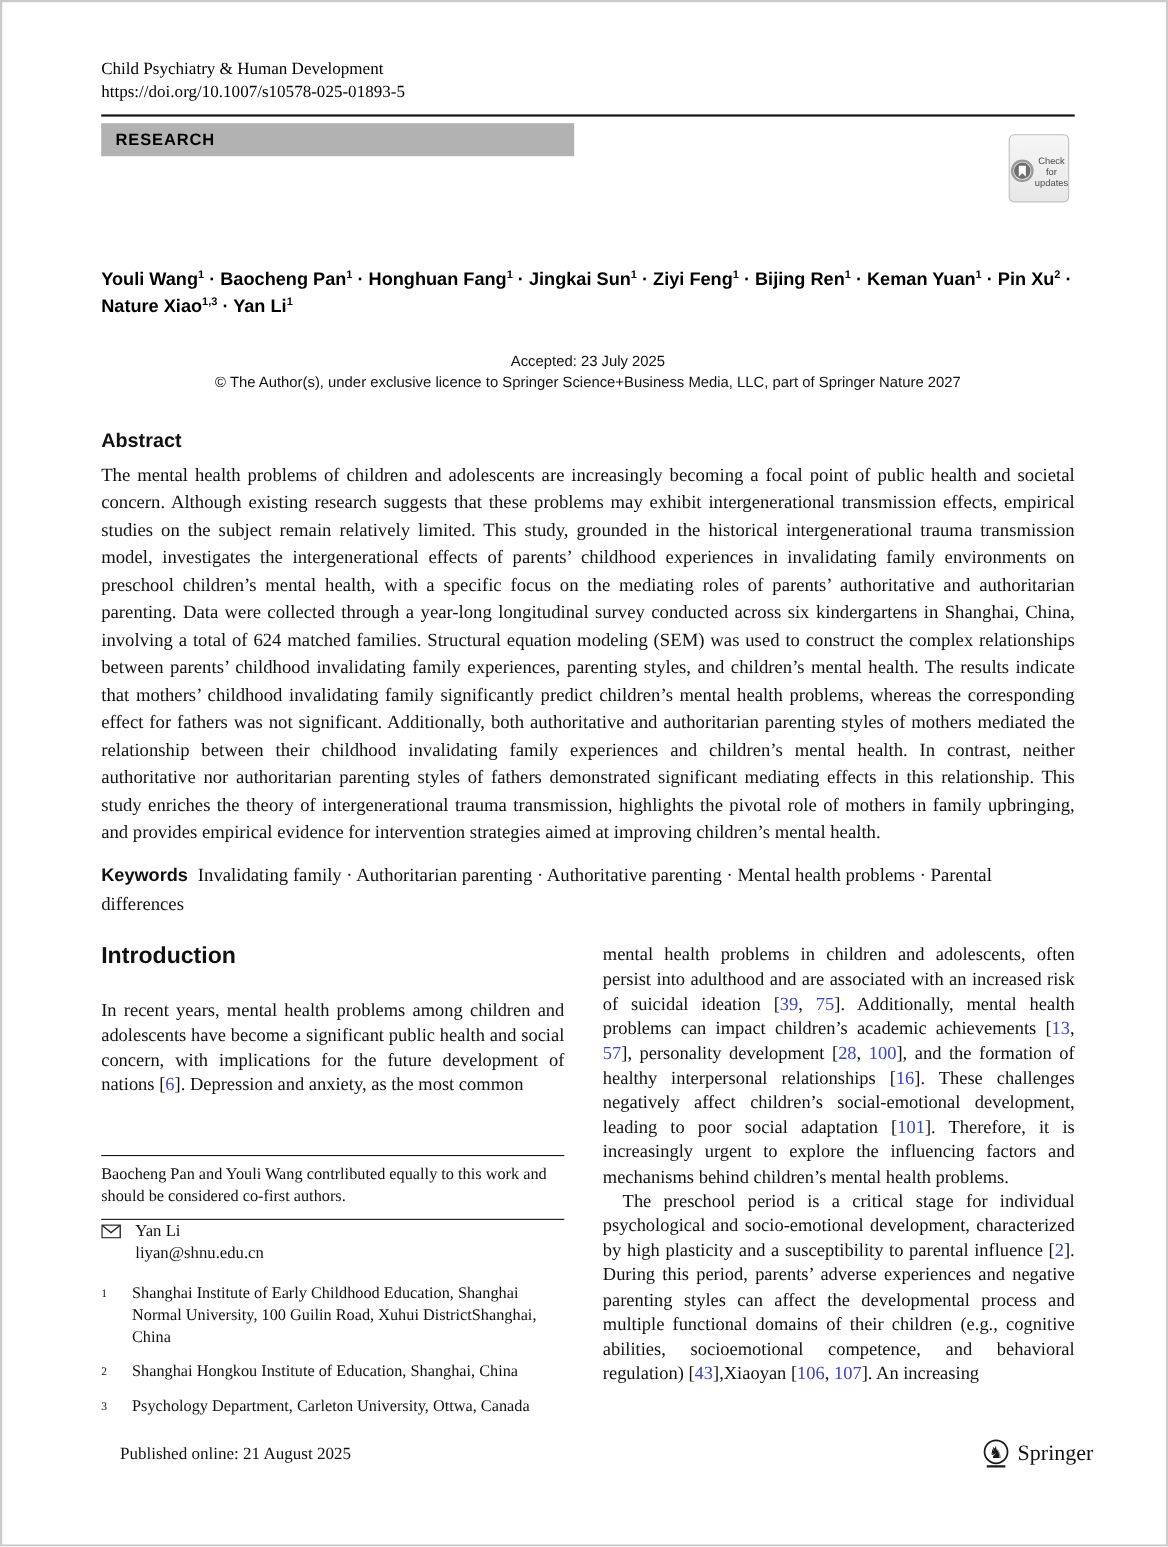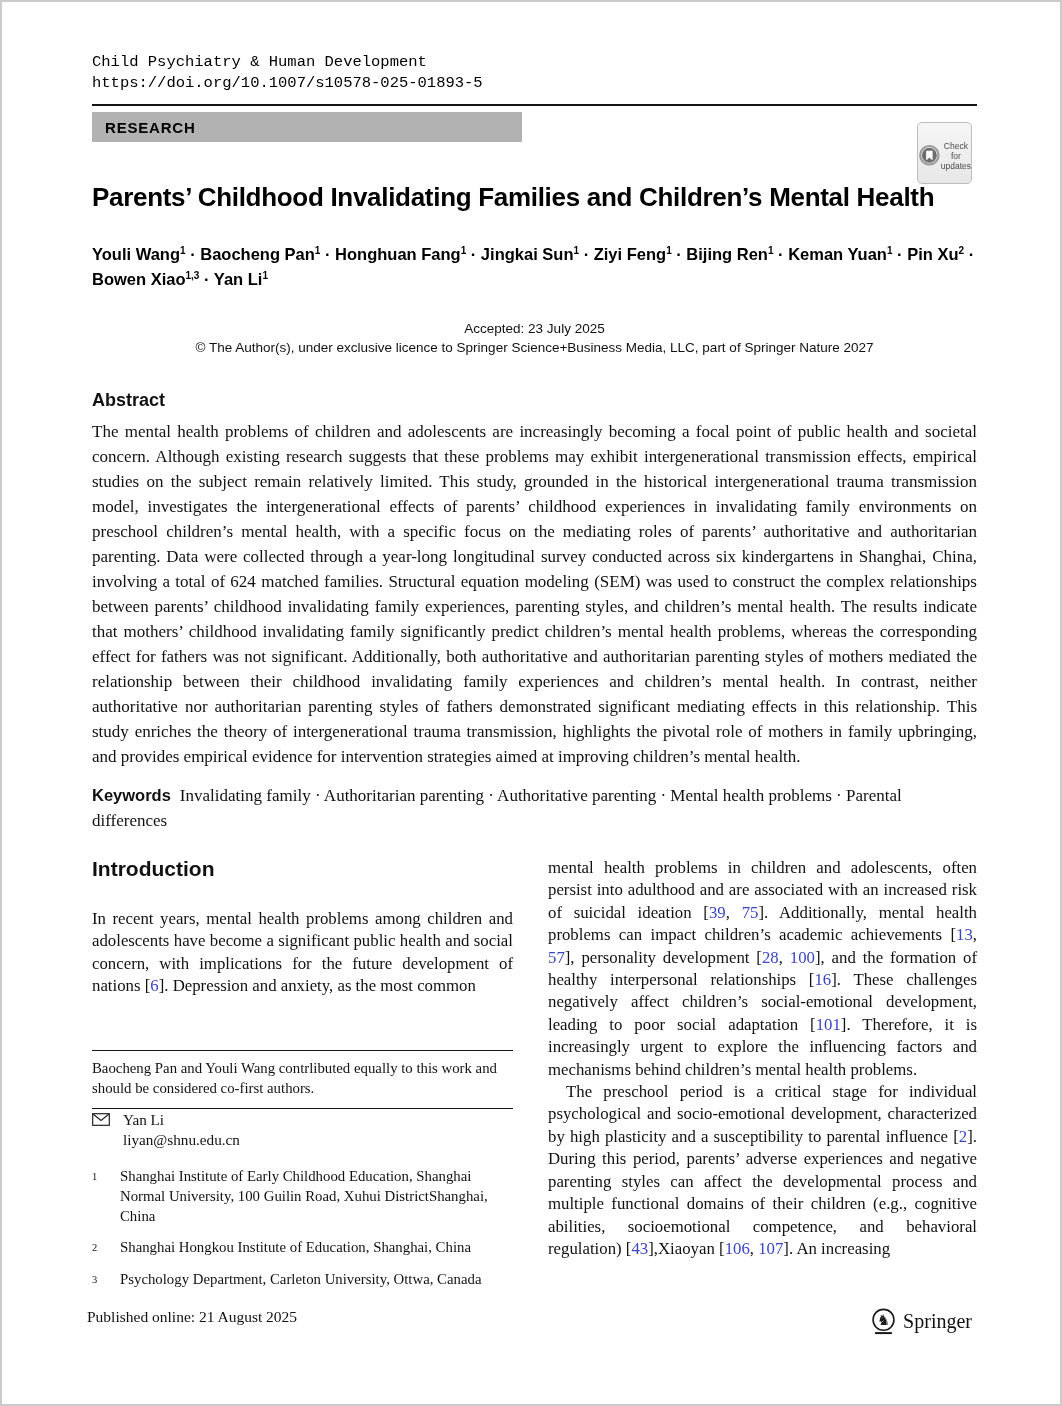--- a/index.html
+++ b/index.html
@@ -3,21 +3,21 @@
 <meta charset="utf-8">
 <style>
   * { box-sizing: border-box; margin: 0; padding: 0; }
   html,body { background:#ffffff; }
   body { font-family:"Liberation Serif", serif; color:#111; }
   .page { position:relative; width:1062px; height:1406px; background:#fff;
           border:2px solid #cbcbcb; overflow:hidden; }
 
   
   .header { position:absolute; top:50px; left:90px; width:885px; }
-  .journal, .doi { font-family:Liberation Mono, monospace; font-size:15.5px; line-height:21px; color:#000; }
+  .journal, .doi { font-family:Liberation Serif, serif; font-size:15.5px; line-height:21px; color:#000; }
   .top-rule { border:none; border-top:2.5px solid #151515; margin-top:10px; }
   .banner { margin-top:6px; width:430px; height:30px; background:#b2b2b2;
             display:flex; align-items:center; padding-left:13px;
             font-family:"Liberation Sans", sans-serif; font-weight:bold;
             font-size:15px; letter-spacing:0.8px; color:#000000; }
 
   
   .check-badge { position:absolute; top:120px; right:88px; width:55px; height:62px;
                  border:1px solid #bdbdbd; border-radius:5px;
                  background:linear-gradient(#f6f6f6,#e7e7e7);
@@ -60,22 +60,22 @@
   .fn-rule { border:none; border-top:1.5px solid #151515; }
   .equal-note { font-size:14.8px; line-height:19.5px; padding:8px 0 10px; }
   .corresponding { margin-top:1px; display:flex; gap:13px; font-size:15.2px; line-height:20px; }
   .env-icon { margin-top:3px; flex:none; }
   .affiliations { margin-top:16px; }
   .aff { display:flex; margin-bottom:11px; font-size:14.8px; line-height:20px; }
   .aff-num { width:28px; flex:none; font-size:10.5px; padding-top:1px; }
   .aff-text { flex:1; }
 
   
-  .footer { position:absolute; top:1306px; left:85px; width:885px;
-            display:flex; justify-content:space-between; }
+  .footer { position:absolute; top:1306px; left:107px; width:885px;
+            display:flex; justify-content:space-between; align-items:center; }
   .published { font-size:15.5px; }
   .springer-logo { display:flex; align-items:center; gap:6px; font-size:20px; color:#111; }
 </style>
 </head>
 <body>
 
 <div class="page">
 
   <div class="header">
     <div class="journal">Child Psychiatry &amp; Human Development</div>
@@ -89,25 +89,24 @@
       <circle cx="16" cy="15" r="13" fill="none" stroke="#9a9a9a" stroke-width="3"></circle>
       <circle cx="16" cy="15" r="10.5" fill="#6d6d6d"></circle>
       <path d="M11.5 8.5 h9 v14 l-4.5 -4.5 -4.5 4.5 z" fill="#ffffff"></path>
     </svg>
     <div class="cb-text">
       <div>Check for</div>
       <div>updates</div>
     </div>
   </div>
 
-  <h1 class="title">Parents’ Childhood Invalidating Families and Children’s Mental Health</h1>
 
   <div class="authors">
     <div><span>Youli Wang</span><sup class="seg-sup">1</sup><span> · Baocheng Pan</span><sup class="seg-sup">1</sup><span> · Honghuan Fang</span><sup class="seg-sup">1</sup><span> · Jingkai Sun</span><sup class="seg-sup">1</sup><span> · Ziyi Feng</span><sup class="seg-sup">1</sup><span> · Bijing Ren</span><sup class="seg-sup">1</sup><span> · Keman Yuan</span><sup class="seg-sup">1</sup><span> · Pin Xu</span><sup class="seg-sup">2</sup><span> ·</span></div>
-    <div><span>Bowen Xiao</span><sup class="seg-sup">1,3</sup><span> · Yan Li</span><sup class="seg-sup">1</sup></div>
+    <div><span>Nature Xiao</span><sup class="seg-sup">1,3</sup><span> · Yan Li</span><sup class="seg-sup">1</sup></div>
   </div>
 
   <div class="meta">
     <div>Accepted: 23 July 2025</div>
     <div>© The Author(s), under exclusive licence to Springer Science+Business Media, LLC, part of Springer Nature 2027</div>
   </div>
 
   <div class="abstract-block">
     <h3>Abstract</h3>
     <p class="abstract-body">The mental health problems of children and adolescents are increasingly becoming a focal point of public health and societal concern. Although existing research suggests that these problems may exhibit intergenerational transmission effects, empirical studies on the subject remain relatively limited. This study, grounded in the historical intergenerational trauma transmission model, investigates the intergenerational effects of parents’ childhood experiences in invalidating family environments on preschool children’s mental health, with a specific focus on the mediating roles of parents’ authoritative and authoritarian parenting. Data were collected through a year-long longitudinal survey conducted across six kindergartens in Shanghai, China, involving a total of 624 matched families. Structural equation modeling (SEM) was used to construct the complex relationships between parents’ childhood invalidating family experiences, parenting styles, and children’s mental health. The results indicate that mothers’ childhood invalidating family significantly predict children’s mental health problems, whereas the corresponding effect for fathers was not significant. Additionally, both authoritative and authoritarian parenting styles of mothers mediated the relationship between their childhood invalidating family experiences and children’s mental health. In contrast, neither authoritative nor authoritarian parenting styles of fathers demonstrated significant mediating effects in this relationship. This study enriches the theory of intergenerational trauma transmission, highlights the pivotal role of mothers in family upbringing, and provides empirical evidence for intervention strategies aimed at improving children’s mental health.</p>

